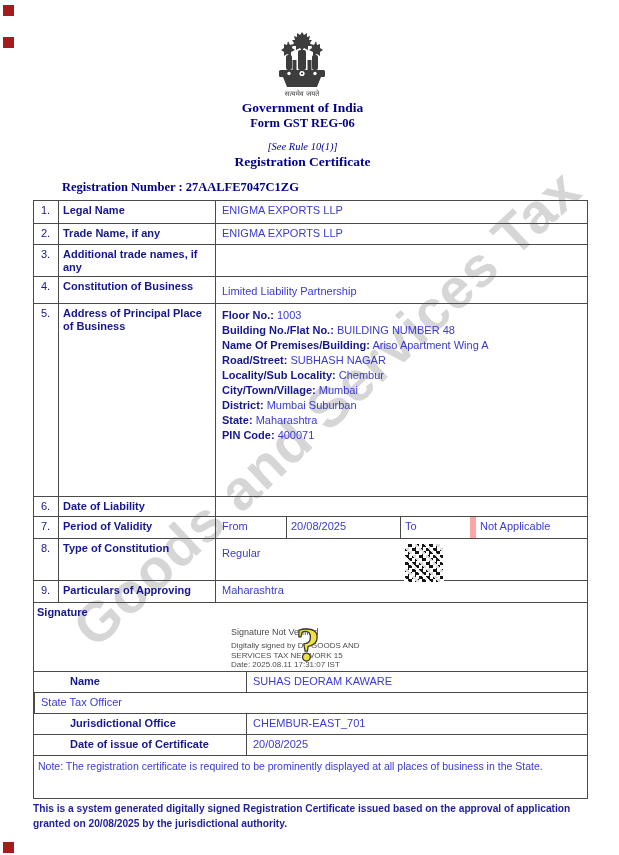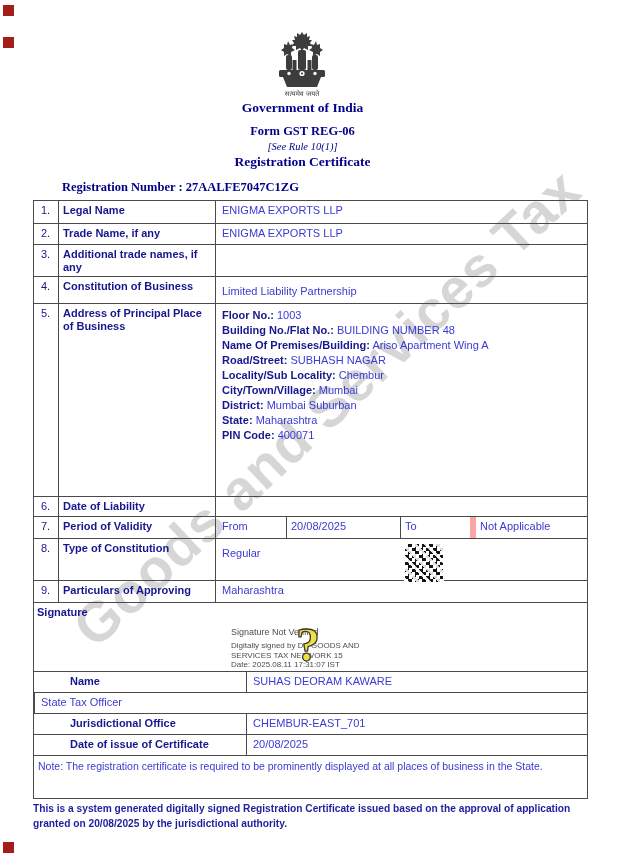--- a/index.html
+++ b/index.html
@@ -16,21 +16,21 @@
     font-size:56px; font-weight:bold; color:#D6D6D6;
     white-space:nowrap; letter-spacing:1px;
   }
   
   .marker { position:absolute; left:3px; width:11px; height:11px; background:#A31D1A; z-index:3; }
   .m1{top:5px;} .m2{top:37px;} .m3{top:842px;}
   
   .header { position:absolute; left:0; top:0; width:605px; text-align:center; z-index:2; }
   .emblem { position:absolute; left:274px; top:30px; width:56px; height:68px; }
   .h-gov   { position:absolute; top:100px; width:100%; font-family:"Liberation Serif",serif; font-weight:bold; font-size:13.5px; color:#00008B; }
-  .h-form  { position:absolute; top:124px; width:100%; font-family:"Liberation Serif",serif; font-weight:bold; font-size:12.5px; color:#00008B; }
+  .h-form  { position:absolute; top:116px; width:100%; font-family:"Liberation Serif",serif; font-weight:bold; font-size:12.5px; color:#00008B; }
   .h-rule  { position:absolute; top:141px; width:100%; font-family:"Liberation Serif",serif; font-style:italic; font-size:10.5px; color:#00008B; }
   .h-title { position:absolute; top:154px; width:100%; font-family:"Liberation Serif",serif; font-weight:bold; font-size:13.5px; color:#00008B; }
   .regline { position:absolute; left:62px; top:180px; font-family:"Liberation Serif",serif; font-weight:bold; font-size:12.5px; color:#00008B; z-index:2; }
   
   .tbl {
     position:absolute; left:33px; top:200px; width:555px; z-index:1;
     border:1px solid #4A4A4A; font-size:11px; color:#16168E;
   }
   .row { display:flex; border-top:1px solid #4A4A4A; }
   .row:first-child { border-top:none; }

